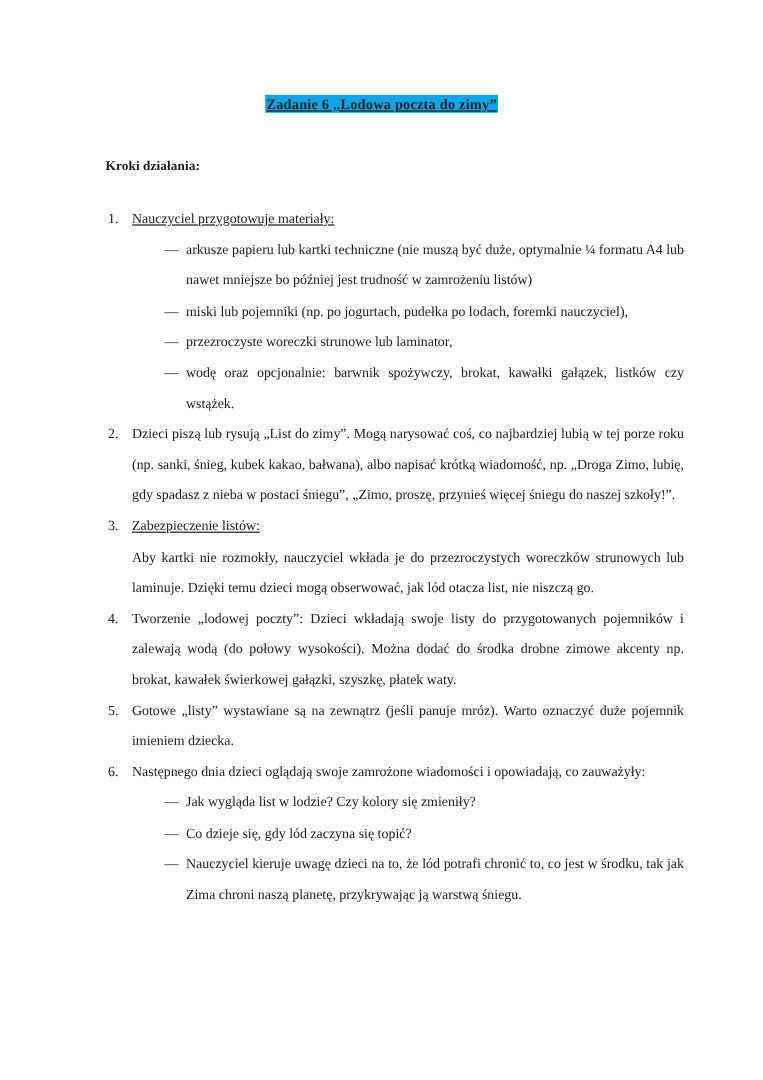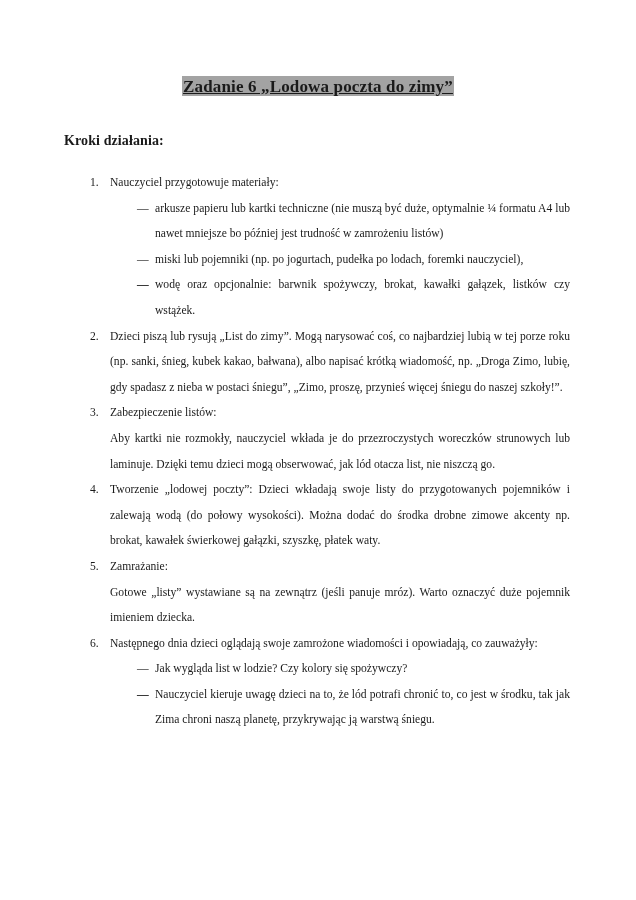--- a/index.html
+++ b/index.html
@@ -27,35 +27,35 @@
   
   .title-row {
     position: absolute;
     left: 0;
     top: 78px;
     width: 636px;
     text-align: center;
   }
   .doc-title {
     display: inline;
-    font-size: 17px;
+    font-size: 12px;
     font-weight: bold;
     text-decoration: underline;
-    background-color: #a3a3a3;
+    background-color: #0ea5e9;
     letter-spacing: 0.15px;
     line-height: 17px;
     padding: 1px 1px 0 1px;
   }
 
   
   .section-heading {
     position: absolute;
-    left: 64px;
+    left: 88px;
     top: 133px;
-    font-size: 14px;
+    font-size: 11px;
     font-weight: bold;
     letter-spacing: 0.1px;
   }
 
   
   .steps {
     position: absolute;
     left: 0;
     top: 170px;
     width: 636px;
@@ -74,20 +74,21 @@
     left: 90px;
     top: 0;
     width: 18px;
     text-align: left;
     font-size: 11.6px;
     line-height: 25.6px;
   }
   .step-head {
     text-align: left;
     white-space: nowrap;
+    text-decoration: underline;
   }
   .step-body {
     text-align: justify;
     text-justify: inter-word;
   }
   .step-body.last-nojust > :last-child { }
 
   
   .sub-list {
     margin: 0;
@@ -124,46 +125,45 @@
 
   <div class="section-heading">Kroki działania:</div>
 
   <div class="steps">
       <div class="step">
         <div class="step-num">1.</div>
         <div class="step-head">Nauczyciel przygotowuje materiały:</div>
         <div class="sub-list">
           <div class="sub-item"><span class="sub-dash">—</span><span>arkusze papieru lub kartki techniczne (nie muszą być duże, optymalnie ¼ formatu A4 lub nawet mniejsze bo później jest trudność w zamrożeniu listów)</span></div>
           <div class="sub-item"><span class="sub-dash">—</span><span>miski lub pojemniki (np. po jogurtach, pudełka po lodach, foremki nauczyciel),</span></div>
-          <div class="sub-item nowrap-line"><span class="sub-dash">—</span></div>
+          <div class="sub-item nowrap-line"><span class="sub-dash">—</span><span>przezroczyste woreczki strunowe lub laminator,</span></div>
           <div class="sub-item"><span class="sub-dash">—</span><span>wodę oraz opcjonalnie: barwnik spożywczy, brokat, kawałki gałązek, listków czy wstążek.</span></div>
         </div>
       </div>
       <div class="step">
         <div class="step-num">2.</div>
         <div class="step-body">Dzieci piszą lub rysują „List do zimy”. Mogą narysować coś, co najbardziej lubią w tej porze roku (np. sanki, śnieg, kubek kakao, bałwana), albo napisać krótką wiadomość, np. „Droga Zimo, lubię, gdy spadasz z nieba w postaci śniegu”, „Zimo, proszę, przynieś więcej śniegu do naszej szkoły!”.</div>
       </div>
       <div class="step">
         <div class="step-num">3.</div>
         <div class="step-head">Zabezpieczenie listów:</div>
         <div class="step-body">Aby kartki nie rozmokły, nauczyciel wkłada je do przezroczystych woreczków strunowych lub laminuje. Dzięki temu dzieci mogą obserwować, jak lód otacza list, nie niszczą go.</div>
       </div>
       <div class="step">
         <div class="step-num">4.</div>
         <div class="step-body">Tworzenie „lodowej poczty”: Dzieci wkładają swoje listy do przygotowanych pojemników i zalewają wodą (do połowy wysokości). Można dodać do środka drobne zimowe akcenty np. brokat, kawałek świerkowej gałązki, szyszkę, płatek waty.</div>
       </div>
       <div class="step">
         <div class="step-num">5.</div>
-        <div class="step-head">Zamrażanie:</div>
         <div class="step-body">Gotowe „listy” wystawiane są na zewnątrz (jeśli panuje mróz). Warto oznaczyć duże pojemnik imieniem dziecka.</div>
       </div>
       <div class="step">
         <div class="step-num">6.</div>
         <div class="step-body">Następnego dnia dzieci oglądają swoje zamrożone wiadomości i opowiadają, co zauważyły:</div>
         <div class="sub-list">
-          <div class="sub-item nowrap-line"><span class="sub-dash">—</span><span>Jak wygląda list w lodzie? Czy kolory się spożywczy?</span></div>
-          <div class="sub-item nowrap-line"><span class="sub-dash">—</span></div>
+          <div class="sub-item nowrap-line"><span class="sub-dash">—</span><span>Jak wygląda list w lodzie? Czy kolory się zmieniły?</span></div>
+          <div class="sub-item nowrap-line"><span class="sub-dash">—</span><span>Co dzieje się, gdy lód zaczyna się topić?</span></div>
           <div class="sub-item"><span class="sub-dash">—</span><span>Nauczyciel kieruje uwagę dzieci na to, że lód potrafi chronić to, co jest w środku, tak jak Zima chroni naszą planetę, przykrywając ją warstwą śniegu.</span></div>
         </div>
       </div>
     </div>
 
 </div>
 
 </body></html>

